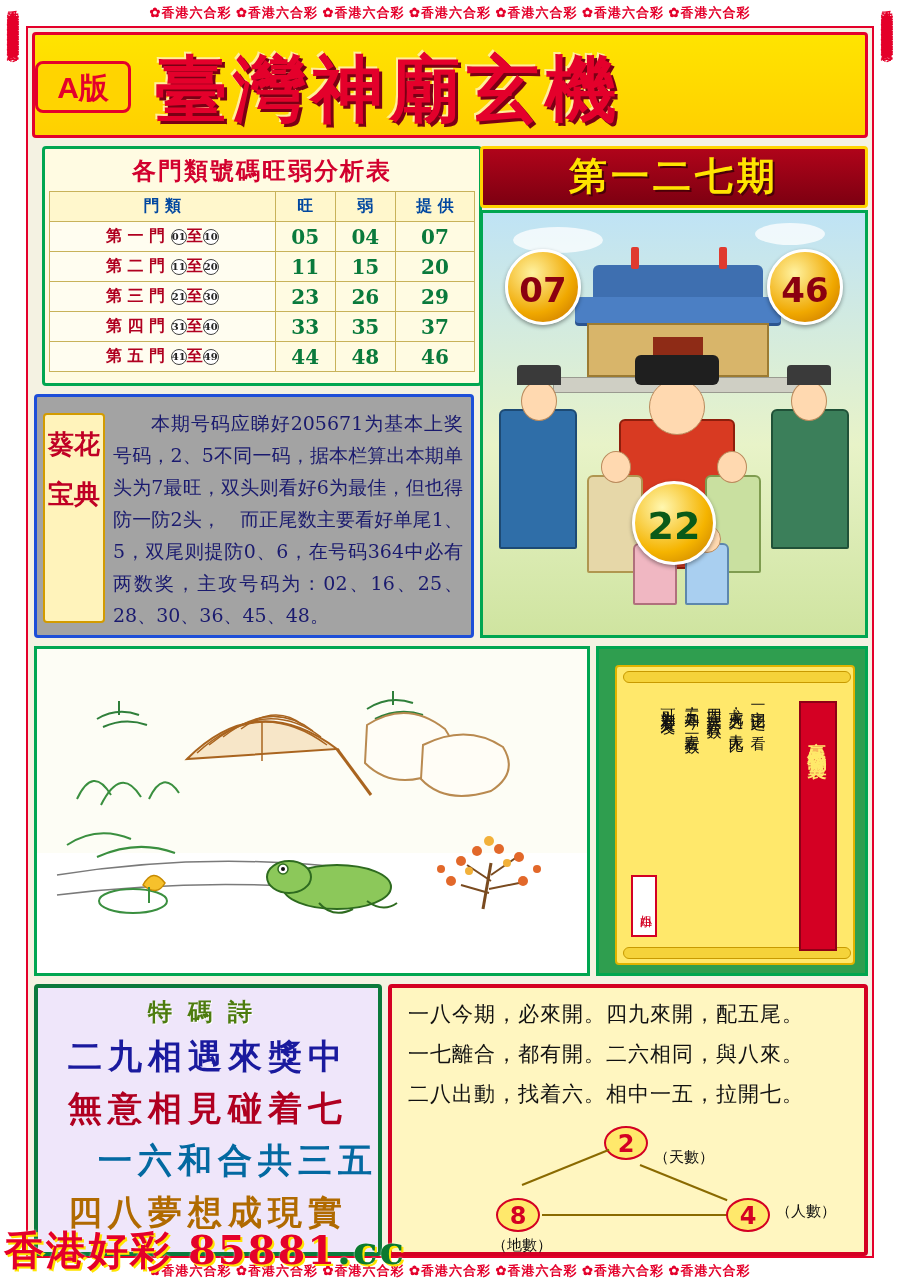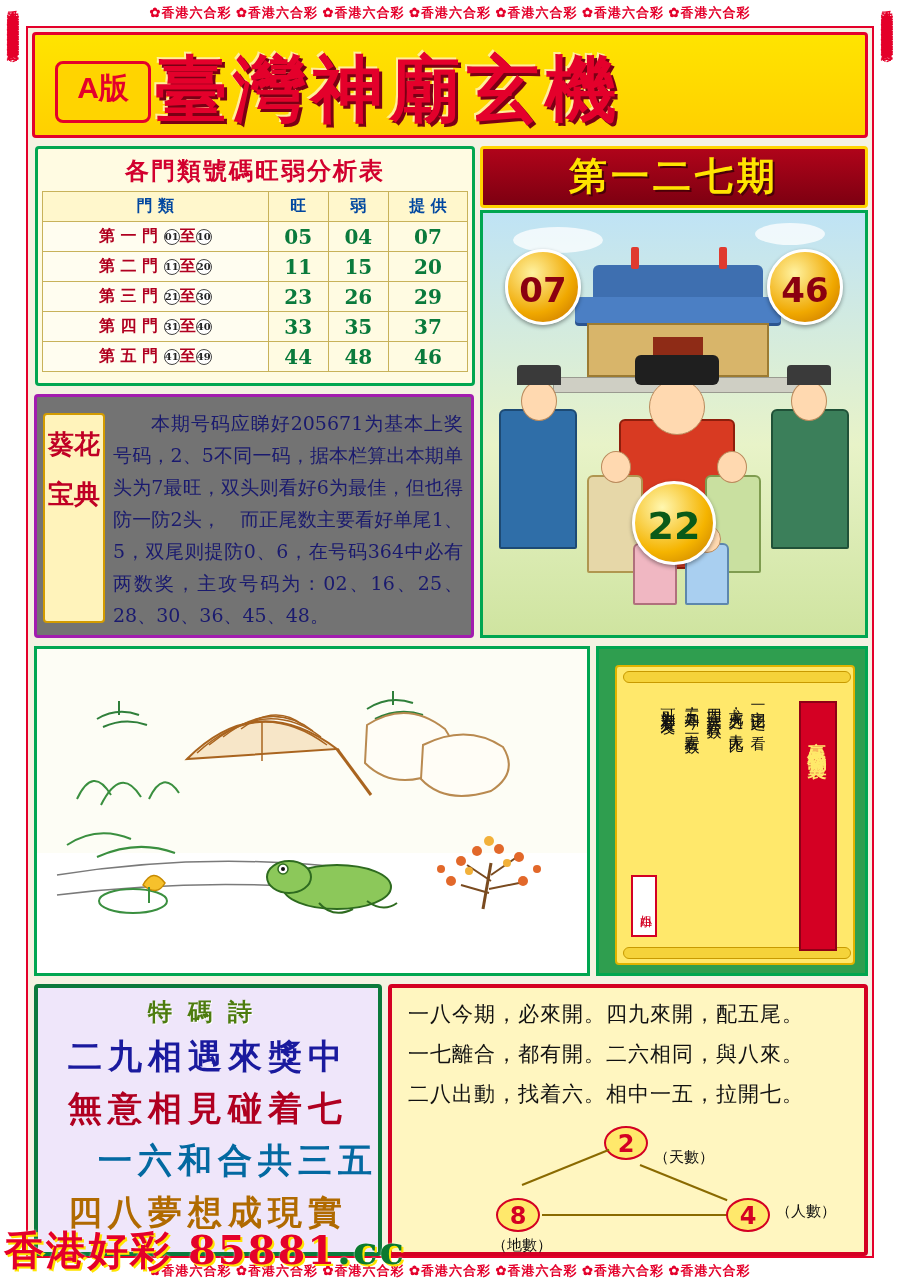--- a/index.html
+++ b/index.html
@@ -52,22 +52,22 @@
 
   
   #banner {
     position:absolute; top:4px; left:4px; width:836px; height:106px;
     background:linear-gradient(#ffe400,#ffd000);
     border:3px solid #e4002b;
     border-radius:4px;
     overflow:hidden;
   }
   #banner-a {
-    position:absolute; left:20px; top:26px;
-    width:96px; height:62px;
+    position:absolute; left:0; top:26px;
+    width:96px; height:52px;
     background:#ffd400;
     border:3px solid #e4002b;
     border-radius:8px;
     color:#e4002b;
     font-size:30px;
     font-weight:bold;
     line-height:48px;
     text-align:center;
   }
   #banner-title {
@@ -80,21 +80,21 @@
     color:#e4002b;
     letter-spacing:6px;
     text-align:left;
     text-shadow:
       3px 3px 0 #7a0014,
       -2px -2px 0 #ffef9a;
   }
 
   
   #table-box {
-    position:absolute; top:118px; left:7px; width:440px; height:240px;
+    position:absolute; top:118px; left:14px; width:440px; height:240px;
     background:#fffbe2;
     border:3px solid #00a651;
     border-radius:4px;
     padding:4px;
   }
   #table-title {
     text-align:center;
     font-size:24px;
     font-weight:bold;
     color:#d2002e;
@@ -197,22 +197,22 @@
   .t-base { position:absolute; left:70px; top:164px; width:250px; height:16px; background:#cfcfc4; border:1px solid #9a9a90;}
   .d-body { position:absolute; border-radius:6px 6px 2px 2px; }
   .d-head { position:absolute; border-radius:50%; background:#ffd9b0; border:1px solid #b98a5c;}
   .d-hat  { position:absolute; border-radius:4px 4px 0 0; }
   .cloud { position:absolute; background:rgba(255,255,255,.75); border-radius:50%; }
   .flag { position:absolute; background:#e03a2f; border-radius:2px; }
 
   
   #sun-box {
     position:absolute; top:366px; left:6px; width:440px; height:244px;
-    background:#737373;
-    border:3px solid #a21caf;
+    background:#a3a3a3;
+    border:3px solid #1d4ed8;
     border-radius:4px;
   }
   #sun-label {
     position:absolute; left:6px; top:16px; width:62px; height:210px;
     background:#fff3bb;
     border:2px solid #d39b00;
     border-radius:4px;
     color:#c00024;
     font-family:"DejaVu Serif", serif;
     font-weight:bold;

